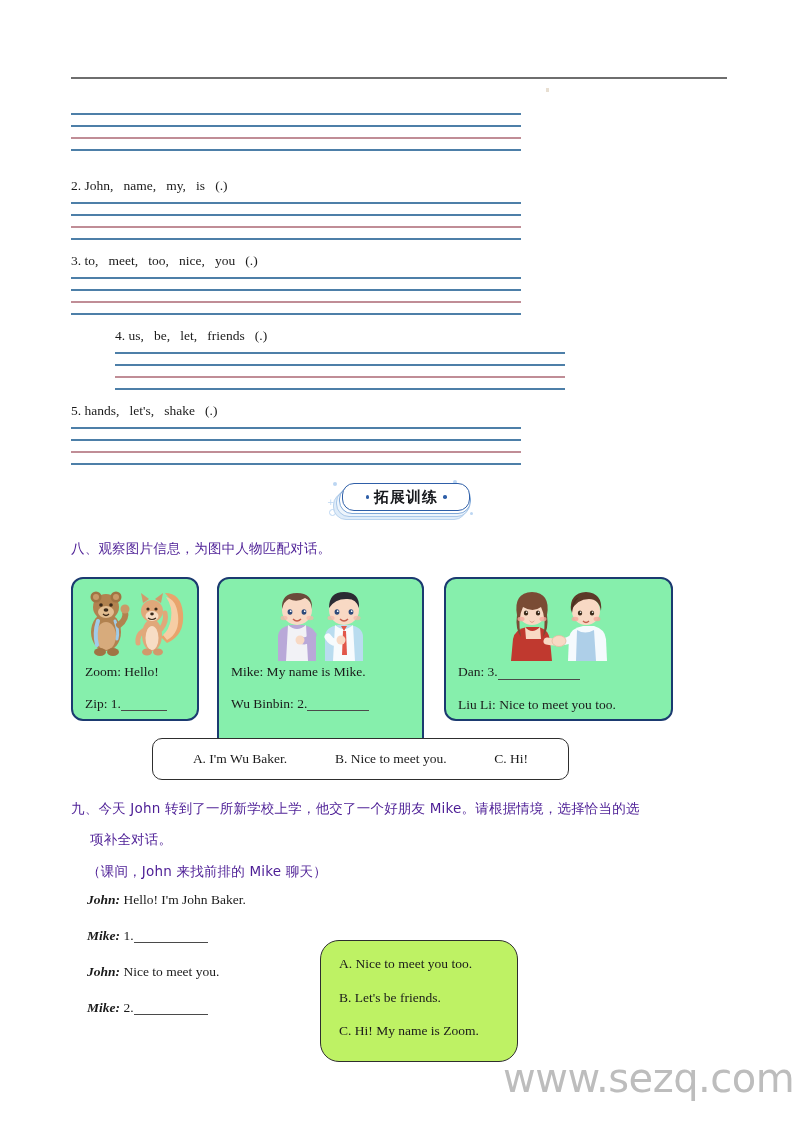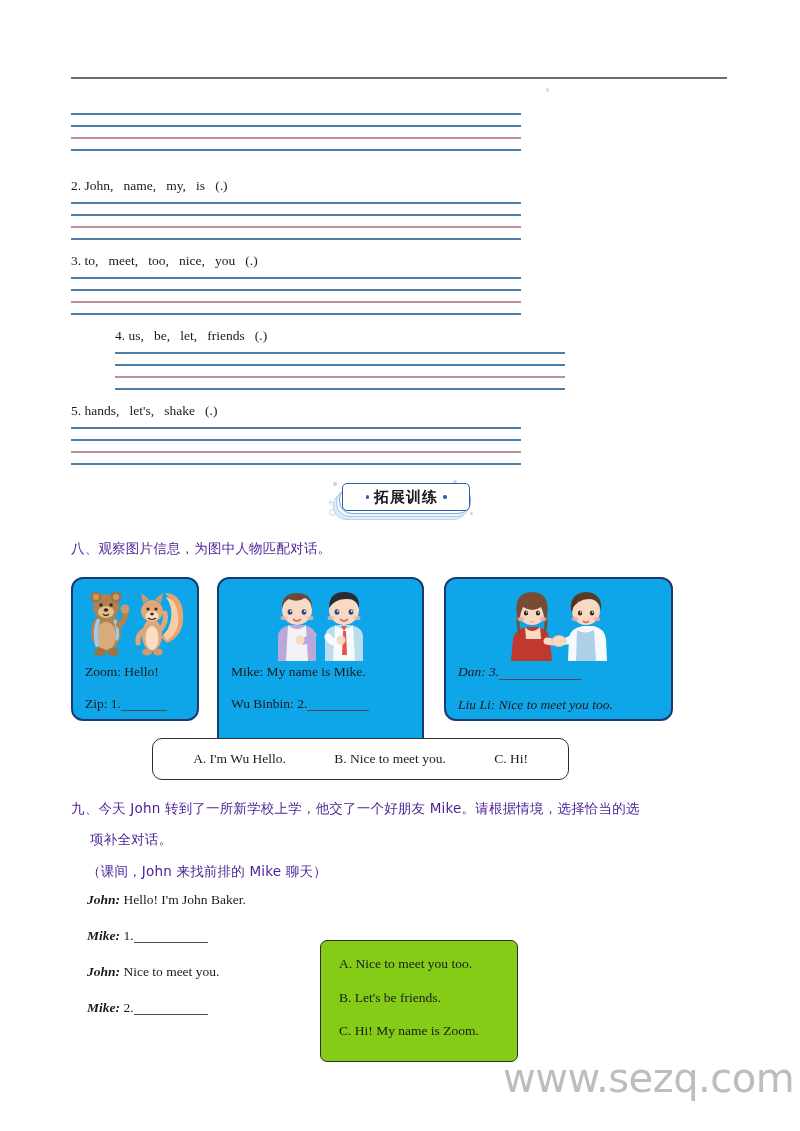--- a/index.html
+++ b/index.html
@@ -102,21 +102,21 @@
     width: 130px; height: 26px;
     border: 1.5px solid #7fa8d8;
     border-radius: 13px;
     background: #ffffff;
   }
   .badge-main {
     position: absolute;
     left: 15px; top: 5px;
     width: 126px; height: 26px;
     border: 1.6px solid #2f5fa8;
-    border-radius: 5px;
+    border-radius: 12px;
     background: #ffffff;
     display: flex;
     align-items: center;
     justify-content: center;
     gap: 5px;
   }
   .badge-dot {
     width: 3.5px; height: 3.5px;
     border-radius: 50%;
     background: #2f5fa8;
@@ -156,21 +156,21 @@
     color: #4c1d95;
     line-height: 26px;
     letter-spacing: 0.2px;
   }
 
   
   .pic-box {
     position: absolute;
     border: 2px solid #1b3a70;
     border-radius: 12px;
-    background: #0ea5e9;
+    background: #86efac;
     box-sizing: border-box;
   }
   .pic-art {
     position: absolute;
     left: 0; right: 0;
     top: 6px;
     height: 76px;
     display: flex;
     align-items: flex-end;
     justify-content: center;
@@ -205,22 +205,22 @@
     display: flex;
     align-items: center;
     justify-content: space-around;
     padding: 0 16px;
     font-size: 13.5px;
     color: #1a1a1a;
   }
   .opt-box-stack {
     position: absolute;
     border: 1.4px solid #2e2e2e;
-    border-radius: 7px;
-    background: #84cc16;
+    border-radius: 19px;
+    background: #bef264;
     box-sizing: border-box;
     padding: 16px 0 0 18px;
     font-size: 13.5px;
     color: #1a1a1a;
   }
   .opt-box-stack .opt-line {
     margin-bottom: 20px;
     line-height: 1;
     white-space: nowrap;
   }
@@ -422,21 +422,21 @@
           <circle cx="80" cy="55" r="4.5" fill="#f8d9c4"></circle>
         </g>
       </svg>
     </div>
     <div class="pic-lines">
       <div class="pic-line">Mike: My name is Mike.</div>
       <div class="pic-line"><span>Wu Binbin: 2.</span><span class="blank" style="width:62px;">&nbsp;</span></div>
     </div>
   </div>
 
-  <div class="pic-box" style="left:444px; top:577px; width:229px; height:144px;font-style:italic;">
+  <div class="pic-box" style="left:444px; top:577px; width:229px; height:144px;">
     <div class="pic-art">
       <svg width="120" height="76" viewBox="0 0 120 76">
 
         <g>
           <path d="M12 76 L14 54 Q16 44 28 42 L40 42 Q50 45 51 55 L53 76 Z" fill="#c0392f"></path>
           <path d="M26 42 Q33 50 41 42 L42 54 L27 54 Z" fill="#f8d9c4"></path>
           <circle cx="33" cy="26" r="14" fill="#f8d9c4"></circle>
           <path d="M18 30 Q14 8 33 7 Q52 8 48 30 Q50 44 44 52 Q48 34 42 22 Q34 28 24 22 Q18 34 22 52 Q16 44 18 30 Z" fill="#7a4b34"></path>
           <ellipse cx="27" cy="28" rx="2.2" ry="2.6" fill="#3b2a1a"></ellipse>
           <ellipse cx="39" cy="28" rx="2.2" ry="2.6" fill="#3b2a1a"></ellipse>
@@ -467,21 +467,21 @@
         <ellipse cx="60" cy="56" rx="7" ry="5.5" fill="#f8d9c4" stroke="#e3bb9f" stroke-width="0.8"></ellipse>
       </svg>
     </div>
     <div class="pic-lines">
       <div class="pic-line"><span>Dan: 3.</span><span class="blank" style="width:82px;">&nbsp;</span></div>
       <div class="pic-line">Liu Li: Nice to meet you too.</div>
     </div>
   </div>
 
   <div class="opt-box-inline" style="left:152px; top:738px; width:417px; height:42px;">
-    <span>A. I'm Wu Hello.</span>
+    <span>A. I'm Wu Baker.</span>
     <span>B. Nice to meet you.</span>
     <span>C. Hi!</span>
   </div>
 
   <div class="cn-head" style="left:71px; top:795px;">九、今天 John 转到了一所新学校上学，他交了一个好朋友 Mike。请根据情境，选择恰当的选</div>
   <div class="cn-head" style="left:90px; top:827px;font-family:Liberation Serif, serif;">项补全对话。</div>
   <div class="cn-head" style="left:87px; top:858px;">（课间，John 来找前排的 Mike  聊天）</div>
 
   <div class="dlg" style="top:893px;">
     <div class="row">

